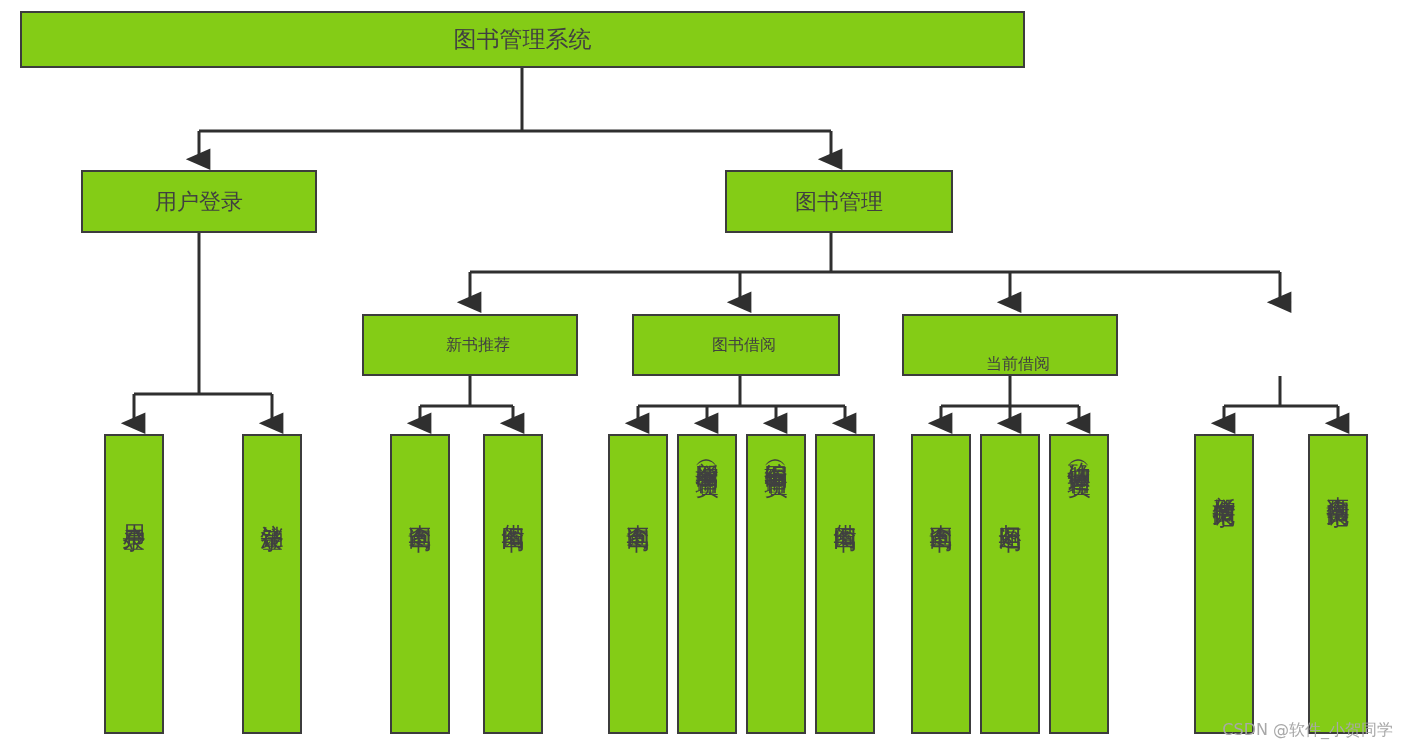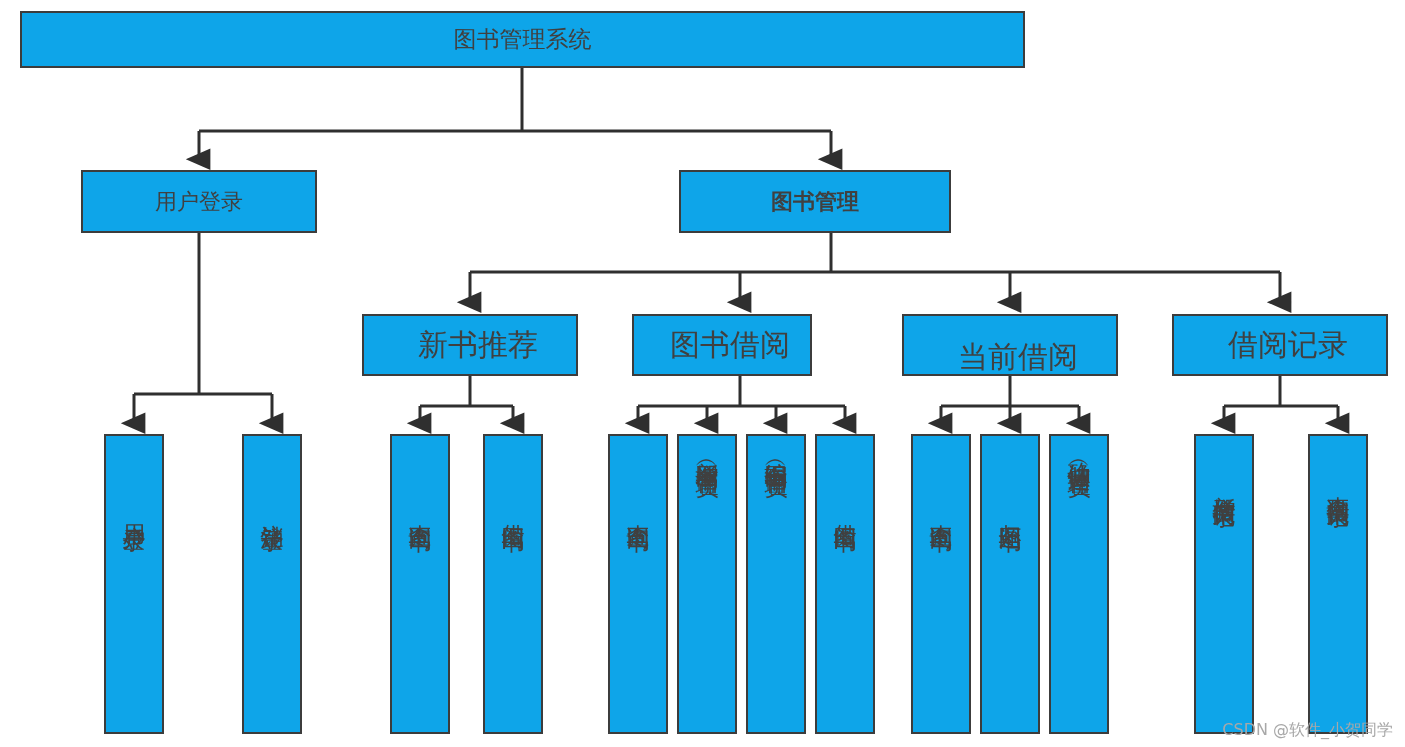--- a/index.html
+++ b/index.html
@@ -22,47 +22,47 @@
     position: absolute;
     left: 0;
     top: 0;
     width: 1405px;
     height: 747px;
     pointer-events: none;
   }
   .node {
     position: absolute;
     box-sizing: border-box;
-    background: #0ea5e9;
+    background: #84cc16;
     border: 2px solid #3c3c3c;
     display: flex;
     align-items: center;
     justify-content: center;
     color: #3a3a3a;
     z-index: 2;
   }
   .node .node-label {
     display: block;
     text-align: center;
     line-height: 1.18;
     color: #404040;
   }
   
   .node.root { left: 20px; top: 11px; width: 1005px; height: 57px; }
   .node.root .node-label { font-size: 23px; }
   
   .node.lvl2 { top: 170px; height: 63px; }
   .node.lvl2 .node-label { font-size: 22px; }
   .node.n-user-login  { left: 81px;  width: 236px; }
-  .node.n-book-manage { left: 679px; width: 272px; font-weight: bold; }
+  .node.n-book-manage { left: 725px; width: 228px; }
   
   .node.lvl3 { top: 314px; height: 62px; }
-  .node.lvl3 .node-label { font-size: 30px; margin-left: 16px; }
+  .node.lvl3 .node-label { font-size: 16px; margin-left: 16px; }
   .node.n-new-book  { left: 362px;  width: 216px; }
-  .node.n-borrow    { left: 632px;  width: 180px; }
+  .node.n-borrow    { left: 632px;  width: 208px; }
   .node.n-current   { left: 902px;  width: 216px; align-items: flex-end; }
   .node.n-record    { left: 1172px; width: 216px; }
   
   .node.leaf {
     top: 434px;
     height: 300px;
     width: 60px;
     align-items: flex-start;
     justify-content: center;
     padding-top: 6px;
@@ -158,23 +158,20 @@
 
   <div class="node lvl3 n-new-book">
     <span class="node-label">新书推荐</span>
   </div>
   <div class="node lvl3 n-borrow">
     <span class="node-label">图书借阅</span>
   </div>
   <div class="node lvl3 n-current">
     <span class="node-label">当前借阅</span>
   </div>
-  <div class="node lvl3 n-record">
-    <span class="node-label">借阅记录</span>
-  </div>
 
   <div class="node leaf short" style="left:104px;">
     <span class="node-label">用户登录</span>
   </div>
   <div class="node leaf short" style="left:242px;">
     <span class="node-label">注销登录</span>
   </div>
 
   <div class="node leaf short" style="left:390px;">
     <span class="node-label">查询图书</span>

